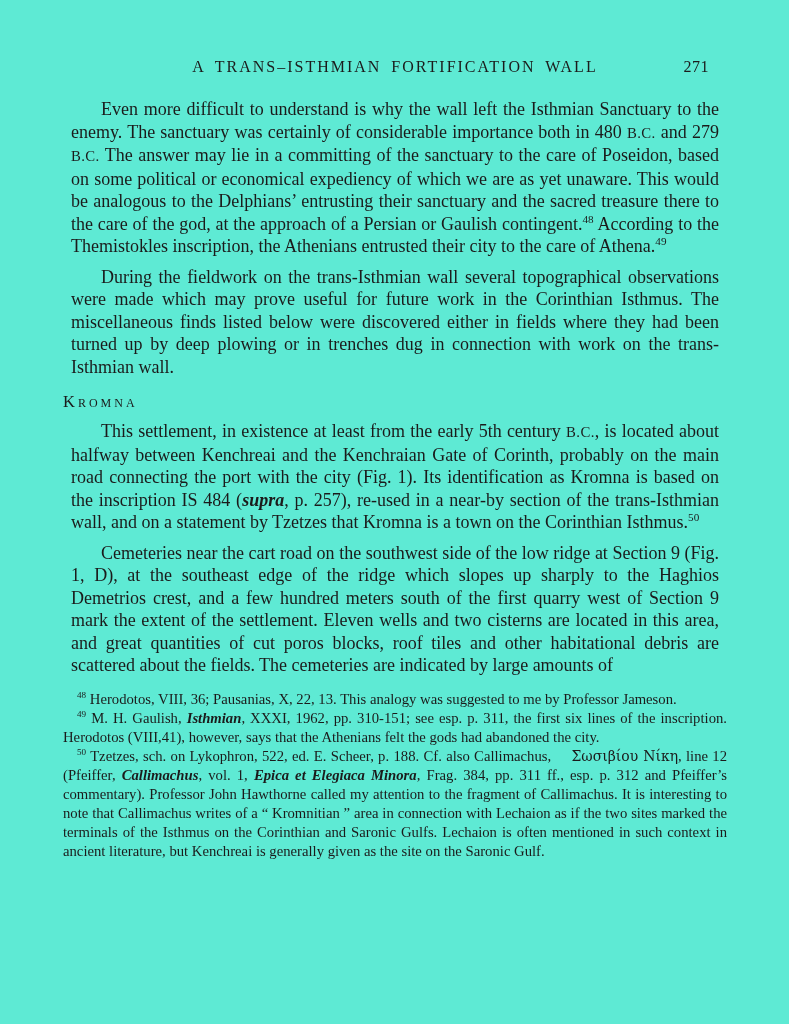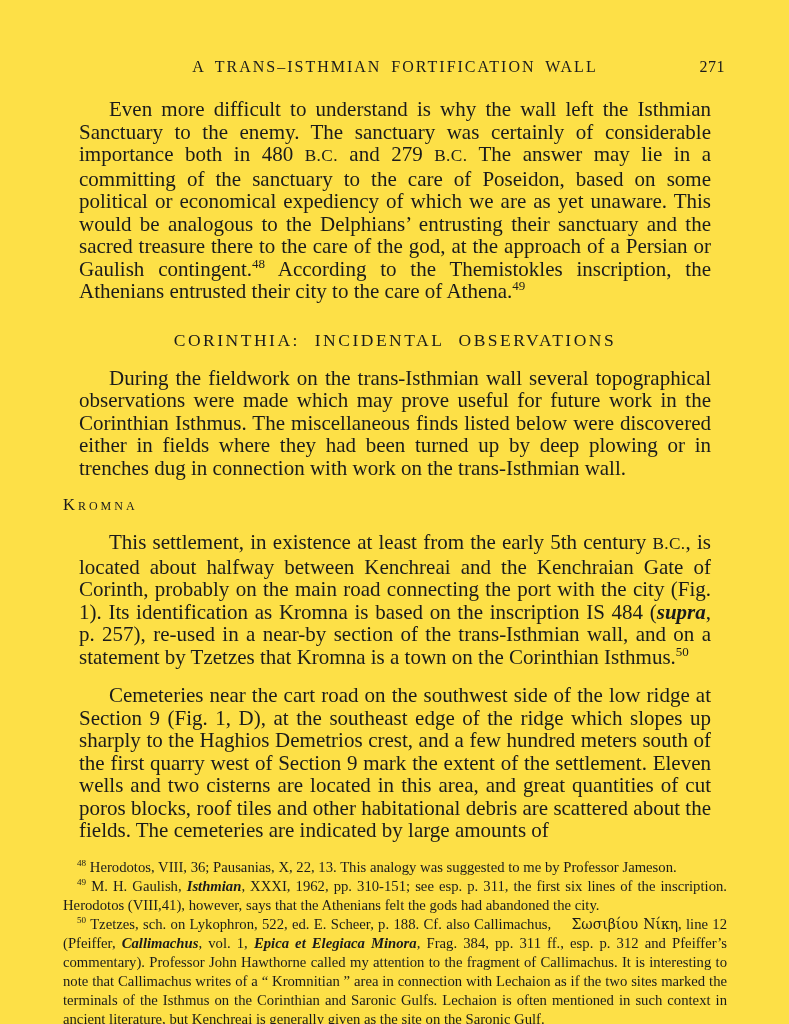--- a/index.html
+++ b/index.html
@@ -5,45 +5,45 @@
   html, body {
     margin: 0;
     padding: 0;
     background: #e8e8e6;
   }
   .page {
     position: relative;
     width: 789px;
     height: 1024px;
     margin: 0 auto;
-    background: #fde047;
+    background: #5eead4;
     color: #1b1b1b;
     font-family: "Liberation Serif", "DejaVu Serif", serif;
     box-sizing: border-box;
     padding: 58px 62px 24px 63px;
     overflow: hidden;
   }
   .running-head {
     position: relative;
     text-align: center;
     font-size: 16px;
     letter-spacing: 2px;
     word-spacing: 4px;
     height: 22px;
   }
   .page-number {
     position: absolute;
-    right: 2px;
+    right: 18px;
     top: 0;
     letter-spacing: 0.5px;
   }
   .para {
-    margin: 16px;
+    margin: 8px;
     text-indent: 30px;
-    font-size: 21px;
+    font-size: 18px;
     line-height: 22.5px;
     text-align: justify;
   }
   .para-first { margin-top: 18px; }
   .section-heading {
     margin: 27px 0 13px 0;
     text-align: center;
     font-size: 17.5px;
     font-weight: normal;
     letter-spacing: 2.5px;
@@ -88,21 +88,20 @@
 
 <div class="page">
 
   <header class="running-head">
     <span>A TRANS–ISTHMIAN FORTIFICATION WALL</span>
     <span class="page-number">271</span>
   </header>
 
   <p class="para para-first"><span>Even more difficult to understand is why the wall left the Isthmian Sanctuary to the enemy.  The sanctuary was certainly of considerable importance both in 480 </span><span class="seg-sc">B.C.</span><span> and 279 </span><span class="seg-sc">B.C.</span><span>  The answer may lie in a committing of the sanctuary to the care of Poseidon, based on some political or economical expediency of which we are as yet unaware.  This would be analogous to the Delphians’ entrusting their sanctuary and the sacred treasure there to the care of the god, at the approach of a Persian or Gaulish contingent.</span><span class="seg-sup">48</span><span>  According to the Themistokles inscription, the Athenians entrusted their city to the care of Athena.</span><span class="seg-sup">49</span></p>
 
-  <h2 class="section-heading">CORINTHIA:  INCIDENTAL  OBSERVATIONS</h2>
 
   <p class="para"><span>During the fieldwork on the trans-Isthmian wall several topographical observations were made which may prove useful for future work in the Corinthian Isthmus.  The miscellaneous finds listed below were discovered either in fields where they had been turned up by deep plowing or in trenches dug in connection with work on the trans-Isthmian wall.</span></p>
 
   <h3 class="subsection-heading">Kromna</h3>
 
   <p class="para"><span>This settlement, in existence at least from the early 5th century </span><span class="seg-sc">B.C.</span><span>, is located about halfway between Kenchreai and the Kenchraian Gate of Corinth, probably on the main road connecting the port with the city (Fig. 1).  Its identification as Kromna is based on the inscription IS 484 (</span><span class="seg-i">supra</span><span>, p. 257), re-used in a near-by section of the trans-Isthmian wall, and on a statement by Tzetzes that Kromna is a town on the Corinthian Isthmus.</span><span class="seg-sup">50</span></p>
 
   <p class="para"><span>Cemeteries near the cart road on the southwest side of the low ridge at Section 9 (Fig. 1, D), at the southeast edge of the ridge which slopes up sharply to the Haghios Demetrios crest, and a few hundred meters south of the first quarry west of Section 9 mark the extent of the settlement.  Eleven wells and two cisterns are located in this area, and great quantities of cut poros blocks, roof tiles and other habitational debris are scattered about the fields.  The cemeteries are indicated by large amounts of</span></p>
 
   <footer class="footnotes">

